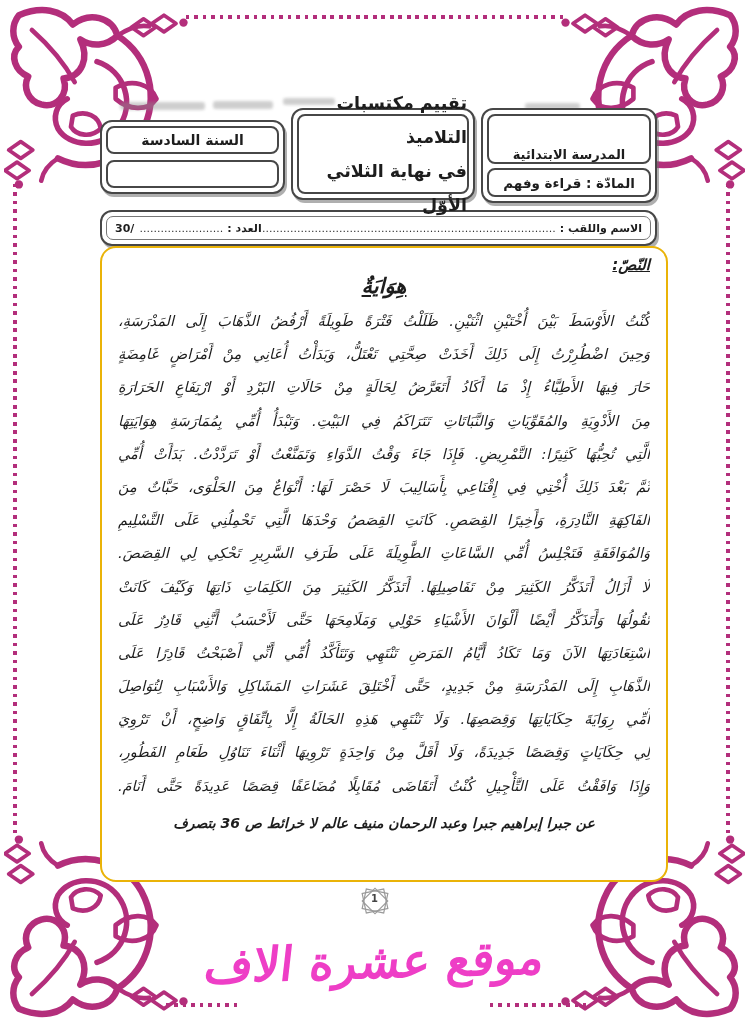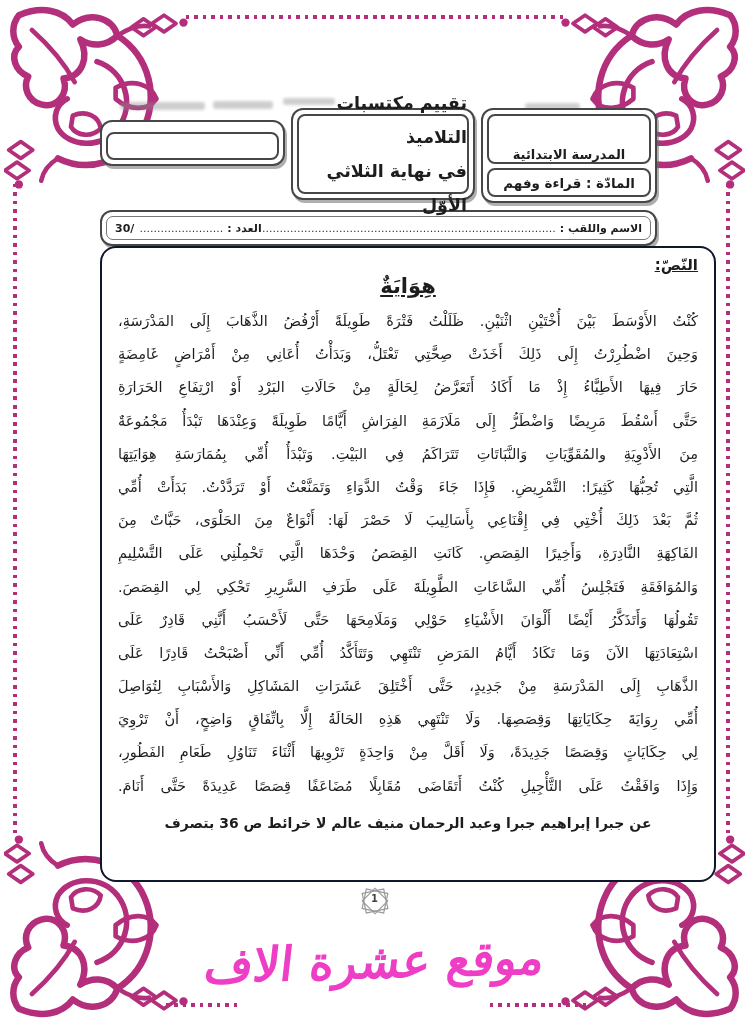--- a/index.html
+++ b/index.html
@@ -51,23 +51,23 @@
   .box-empty{height:28px;margin-top:6px;}
   .name-panel{margin-top:7px;}
   .name-inner{border:1px solid #777;border-radius:7px;height:22px;display:flex;
     align-items:center;padding:0 8px;font-size:11px;font-weight:bold;direction:rtl;}
   .dotfill{flex:1;overflow:hidden;white-space:nowrap;font-weight:normal;color:#333;}
   .dotfix{width:86px;overflow:hidden;white-space:nowrap;font-weight:normal;color:#333;}
   .name-inner .lbl{white-space:nowrap;padding-left:4px;}
   .score-val{white-space:nowrap;padding-right:3px;}
 
   
-  #text-frame{position:absolute;left:100px;top:246px;width:616px;height:636px;
-    border:2px solid #0f172a;border-radius:16px;box-sizing:border-box;
-    padding:8px 16px 6px 16px;direction:rtl;background:#fff;}
+  #text-frame{position:absolute;left:100px;top:246px;width:568px;height:636px;
+    border:2px solid #eab308;border-radius:16px;box-sizing:border-box;
+    padding:8px 16px 6px 16px;direction:rtl;background:#fff;font-style:italic;}
   .nass{font-weight:bold;font-size:15px;text-decoration:underline;}
   .passage-title{text-align:center;font-weight:bold;font-size:21px;
     text-decoration:underline;margin:0 0 7px 0;}
   .pline{font-size:14.5px;height:33.2px;line-height:33.2px;overflow:hidden;
     text-align:justify;text-align-last:justify;text-justify:inter-word;}
   .pline:last-of-type{}
   .attribution{text-align:center;font-weight:bold;font-size:14px;margin-top:12px;}
 
   
   #page-badge{position:absolute;top:886px;left:50%;transform:translateX(-50%);
@@ -140,20 +140,23 @@
     </div>
 
     <div class="panel col-title">
       <div class="ibox box-title">
         <span>تقييم مكتسبات التلاميذ</span>
         <span>في نهاية الثلاثي الأوّل</span>
       </div>
     </div>
 
     <div class="panel col-year">
+      <div class="ibox box-year">
+        <span>السنة السادسة</span>
+      </div>
       <div class="ibox box-empty"></div>
     </div>
   </div>
 
   <div class="panel name-panel">
     <div class="name-inner">
       <span class="lbl">الاسم واللقب :</span>
       <span class="dotfill">..........................................................................................................................</span>
       <span class="lbl">العدد :</span>
       <span class="dotfix">........................</span>
@@ -161,26 +164,26 @@
     </div>
   </div>
 </div>
 
 <div id="text-frame">
   <div class="nass">النّصّ:</div>
   <div class="passage-title">هِوَايَةٌ</div>
   <div class="pline">كُنْتُ الأَوْسَطَ بَيْنَ أُخْتَيْنِ اثْنَيْنِ. ظَلَلْتُ فَتْرَةً طَوِيلَةً أَرْفُضُ الذَّهَابَ إِلَى المَدْرَسَةِ،</div>
   <div class="pline">وَحِينَ اضْطُرِرْتُ إِلَى ذَلِكَ أَخَذَتْ صِحَّتِي تَعْتَلُّ، وَبَدَأْتُ أُعَانِي مِنْ أَمْرَاضٍ غَامِضَةٍ</div>
   <div class="pline">حَارَ فِيهَا الأَطِبَّاءُ إِذْ مَا أَكَادُ أَتَعَرَّضُ لِحَالَةٍ مِنْ حَالَاتِ البَرْدِ أَوْ ارْتِفَاعِ الحَرَارَةِ</div>
-  <div class="pline">حَتَّى أَسْقُطَ مَرِيضًا وَاضْطَرُّ إِلَى مَلَازَمَةِ الفِرَاشِ أَيَّامًا طَوِيلَةً وَعِنْدَهَا تَبْدَأُ مَجْمُوعَةٌ</div>
   <div class="pline">مِنَ الأَدْوِيَةِ والمُقَوِّيَاتِ وَالنَّبَاتَاتِ تَتَرَاكَمُ فِي البَيْتِ. وَتَبْدَأُ أُمِّي بِمُمَارَسَةِ هِوَايَتِهَا</div>
   <div class="pline">الَّتِي تُحِبُّهَا كَثِيرًا: التَّمْرِيضِ. فَإِذَا جَاءَ وَقْتُ الدَّوَاءِ وَتَمَنَّعْتُ أَوْ تَرَدَّدْتُ. بَدَأَتْ أُمِّي</div>
   <div class="pline">ثُمَّ بَعْدَ ذَلِكَ أُخْتِي فِي إِقْنَاعِي بِأَسَالِيبَ لَا حَصْرَ لَهَا: أَنْوَاعٌ مِنَ الحَلْوَى، حَبَّاتٌ مِنَ</div>
   <div class="pline">الفَاكِهَةِ النَّادِرَةِ، وَأَخِيرًا القِصَصِ. كَانَتِ القِصَصُ وَحْدَهَا الَّتِي تَحْمِلُنِي عَلَى التَّسْلِيمِ</div>
   <div class="pline">وَالمُوَافَقَةِ فَتَجْلِسُ أُمِّي السَّاعَاتِ الطَّوِيلَةَ عَلَى طَرَفِ السَّرِيرِ تَحْكِي لِي القِصَصَ.</div>
+  <div class="pline">لَا أَزَالُ أَتَذَكَّرُ الكَثِيرَ مِنْ تَفَاصِيلِهَا. أَتَذَكَّرُ الكَثِيرَ مِنَ الكَلِمَاتِ ذَاتِهَا وَكَيْفَ كَانَتْ</div>
   <div class="pline">تَقُولُهَا وَأَتَذَكَّرُ أَيْضًا أَلْوَانَ الأَشْيَاءِ حَوْلِي وَمَلَامِحَهَا حَتَّى لَأَحْسَبُ أَنَّنِي قَادِرٌ عَلَى</div>
   <div class="pline">اسْتِعَادَتِهَا الآنَ وَمَا تَكَادُ أَيَّامُ المَرَضِ تَنْتَهِي وَتَتَأَكَّدُ أُمِّي أَنِّي أَصْبَحْتُ قَادِرًا عَلَى</div>
   <div class="pline">الذَّهَابِ إِلَى المَدْرَسَةِ مِنْ جَدِيدٍ، حَتَّى أَخْتَلِقَ عَشَرَاتِ المَشَاكِلِ وَالأَسْبَابِ لِتُوَاصِلَ</div>
   <div class="pline">أُمِّي رِوَايَةَ حِكَايَاتِهَا وَقِصَصِهَا. وَلَا تَنْتَهِي هَذِهِ الحَالَةُ إِلَّا بِاتِّفَاقٍ وَاضِحٍ، أَنْ تَرْوِيَ</div>
   <div class="pline">لِي حِكَايَاتٍ وَقِصَصًا جَدِيدَةً، وَلَا أَقَلَّ مِنْ وَاحِدَةٍ تَرْوِيهَا أَثْنَاءَ تَنَاوُلِ طَعَامِ الفَطُورِ،</div>
   <div class="pline">وَإِذَا وَافَقْتُ عَلَى التَّأْجِيلِ كُنْتُ أَتَقَاضَى مُقَابِلًا مُضَاعَفًا قِصَصًا عَدِيدَةً حَتَّى أَنَامَ.</div>
   <div class="attribution">عن جبرا إبراهيم جبرا وعبد الرحمان منيف عالم لا خرائط ص 36 بتصرف</div>
 </div>
 
 <svg id="page-badge" viewBox="0 0 36 32">

